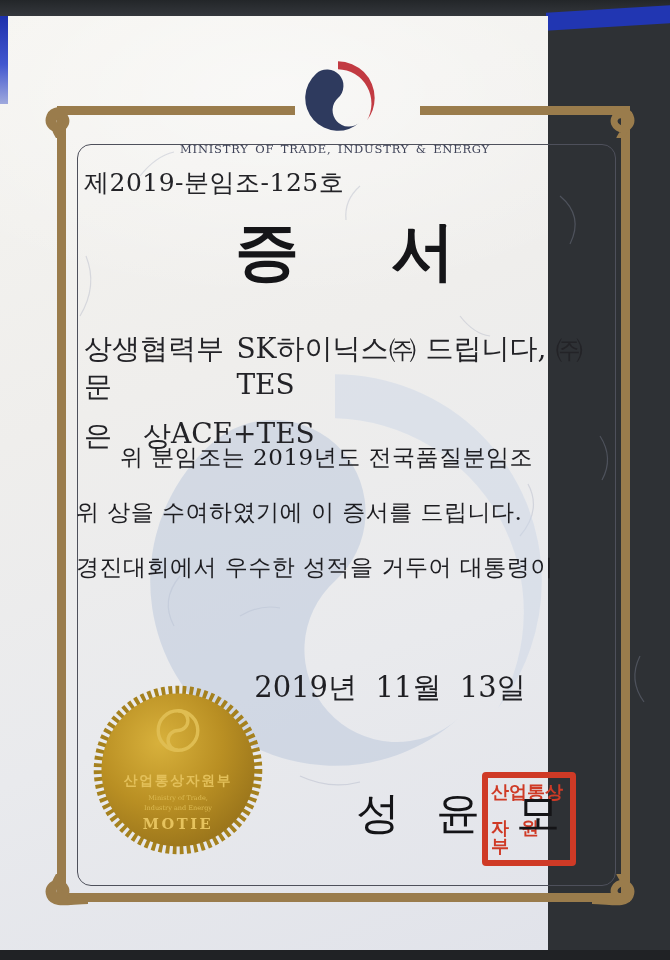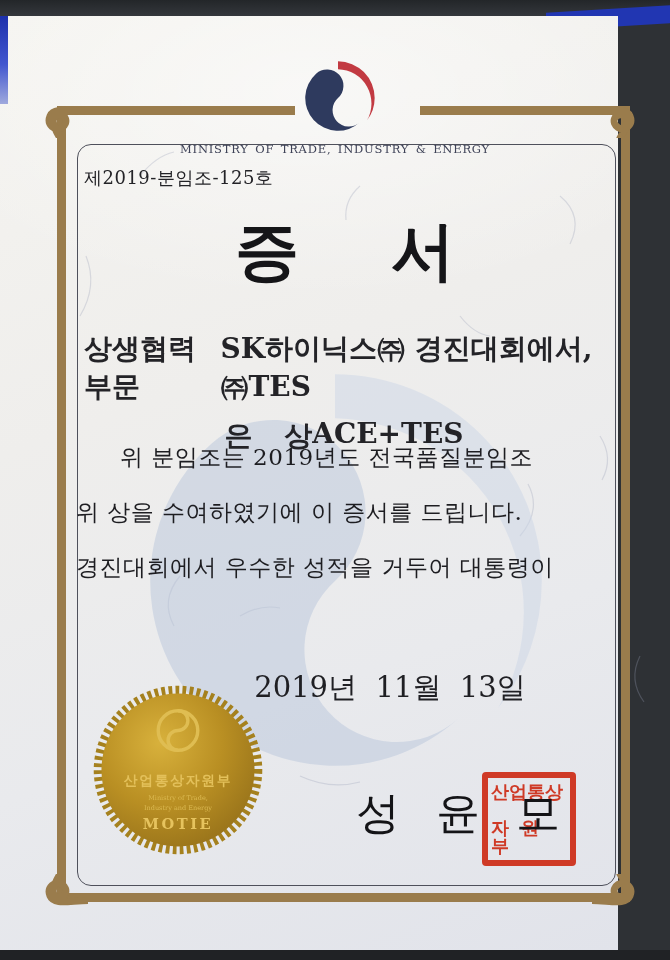--- a/index.html
+++ b/index.html
@@ -8,21 +8,21 @@
     background:#2e3135;
     font-family:"DejaVu Serif","Liberation Serif",serif;
   }
   .band-top{position:absolute;left:0;top:0;width:670px;height:16px;
     background:linear-gradient(#232629,#34373c);z-index:0;}
   .band-bottom{position:absolute;left:0;top:950px;width:670px;height:10px;background:#202225;z-index:6;}
   .blue-tr{position:absolute;left:546px;top:9px;width:124px;height:18px;background:#2136b2;
     transform:skewY(-3.5deg);z-index:1;}
   .blue-left{position:absolute;left:0;top:16px;width:8px;height:88px;
     background:linear-gradient(#1d30ac,#4257cf 55%,#9fa9dd);z-index:3;}
-  .paper{position:absolute;left:0;top:16px;width:618px;height:934px;z-index:2;
+  .paper{position:absolute;left:0;top:16px;width:548px;height:934px;z-index:2;
     background:
       radial-gradient(ellipse 600px 300px at 50% 8%, rgba(255,255,255,.5), rgba(255,255,255,0) 70%),
       linear-gradient(160deg,#f5f4f0,#efeeec 38%,#e9eaed 68%,#e1e3ea);}
   .fibers{position:absolute;left:0;top:0;width:670px;height:934px;z-index:1;}
   .watermark{position:absolute;left:115px;top:345px;width:440px;height:440px;opacity:.5;z-index:1;}
   .bar{position:absolute;background:#9a7c4c;z-index:2;}
   .bar.top-l{left:57px;top:90px;width:238px;height:9px;}
   .bar.top-r{left:420px;top:90px;width:210px;height:9px;}
   .bar.left{left:57px;top:90px;width:9px;height:796px;}
   .bar.right{left:621px;top:90px;width:9px;height:796px;}
@@ -30,25 +30,25 @@
   .corner{position:absolute;width:48px;height:48px;z-index:2;}
   .corner.tl{left:40px;top:74px;}
   .corner.tr{left:592px;top:74px;transform:scaleX(-1);}
   .corner.bl{left:40px;top:858px;transform:scaleY(-1);}
   .corner.br{left:592px;top:858px;transform:scale(-1,-1);}
   .inner-line{position:absolute;left:77px;top:128px;width:537px;height:740px;
     border:1.4px solid #4e505b;border-radius:14px;z-index:2;}
   .emblem{position:absolute;left:299px;top:42px;width:78px;height:80px;z-index:3;}
   .ministry{position:absolute;left:0;top:126px;width:670px;text-align:center;
     font-size:11.5px;letter-spacing:.8px;word-spacing:2px;color:#3e4257;z-index:3;}
-  .cert-no{position:absolute;left:84px;top:150px;font-size:18px;letter-spacing:.5px;color:#232327;z-index:3;}
+  .cert-no{position:absolute;left:84px;top:150px;font-size:25px;letter-spacing:.5px;color:#232327;z-index:3;}
   .title{position:absolute;left:0;top:192px;width:670px;display:flex;justify-content:center;gap:92px;
     font-size:64px;font-weight:bold;color:#151518;z-index:3;transform:translateX(10px);}
   .award{position:absolute;left:84px;top:314px;width:520px;z-index:3;font-size:28px;color:#232327;}
-  .award .arow{display:flex;justify-content:center;margin-bottom:11px;font-weight:bold;}
+  .award .arow{display:flex;justify-content:flex-start;margin-bottom:11px;}
   .prize{word-spacing:22px;}
   .cert-body{position:absolute;left:76px;top:424px;width:532px;z-index:3;font-size:23px;color:#1d1d21;}
   .cert-body p{margin:0 0 21px 0;line-height:34px;letter-spacing:.5px;}
   .cert-body p.first{text-indent:44px;}
   .cert-body p:last-child{margin-bottom:0;}
   .date{position:absolute;left:170px;top:644px;width:440px;text-align:center;
     font-size:29px;white-space:pre;color:#1f1f23;z-index:3;margin-top:8px;}
   .issuer{position:absolute;left:236px;top:708px;width:380px;text-align:center;
     font-size:32px;letter-spacing:2px;color:#1b1b1f;z-index:3;}
   .signature{position:absolute;left:356px;top:768px;display:flex;gap:36px;
@@ -125,21 +125,21 @@
     <div class="cert-no">제2019-분임조-125호</div>
 
     <div class="title">
       <span>증</span>
       <span>서</span>
     </div>
 
     <div class="award">
       <div class="arow">
         <span>상생협력부문</span>
-        <span>SK하이닉스㈜ 경진대회에서, ㈜TES</span>
+        <span>SK하이닉스㈜ 드립니다, ㈜TES</span>
       </div>
       <div class="arow">
         <span class="prize">은 상</span>
         <span>ACE+TES</span>
       </div>
     </div>
 
     <div class="cert-body">
       <p class="first">위 분임조는 2019년도 전국품질분임조</p>
       <p>위 상을 수여하였기에 이 증서를 드립니다.</p>

